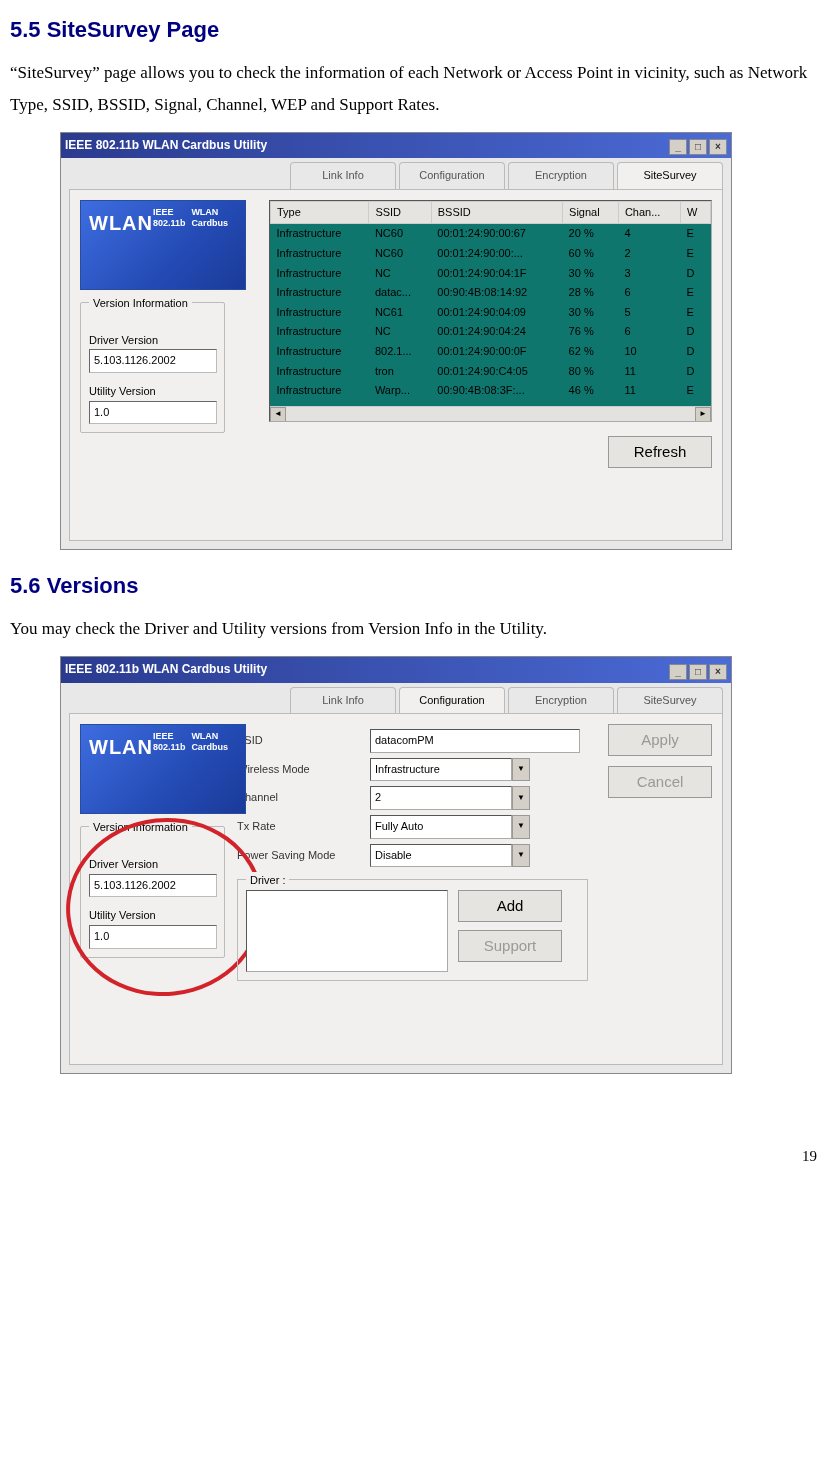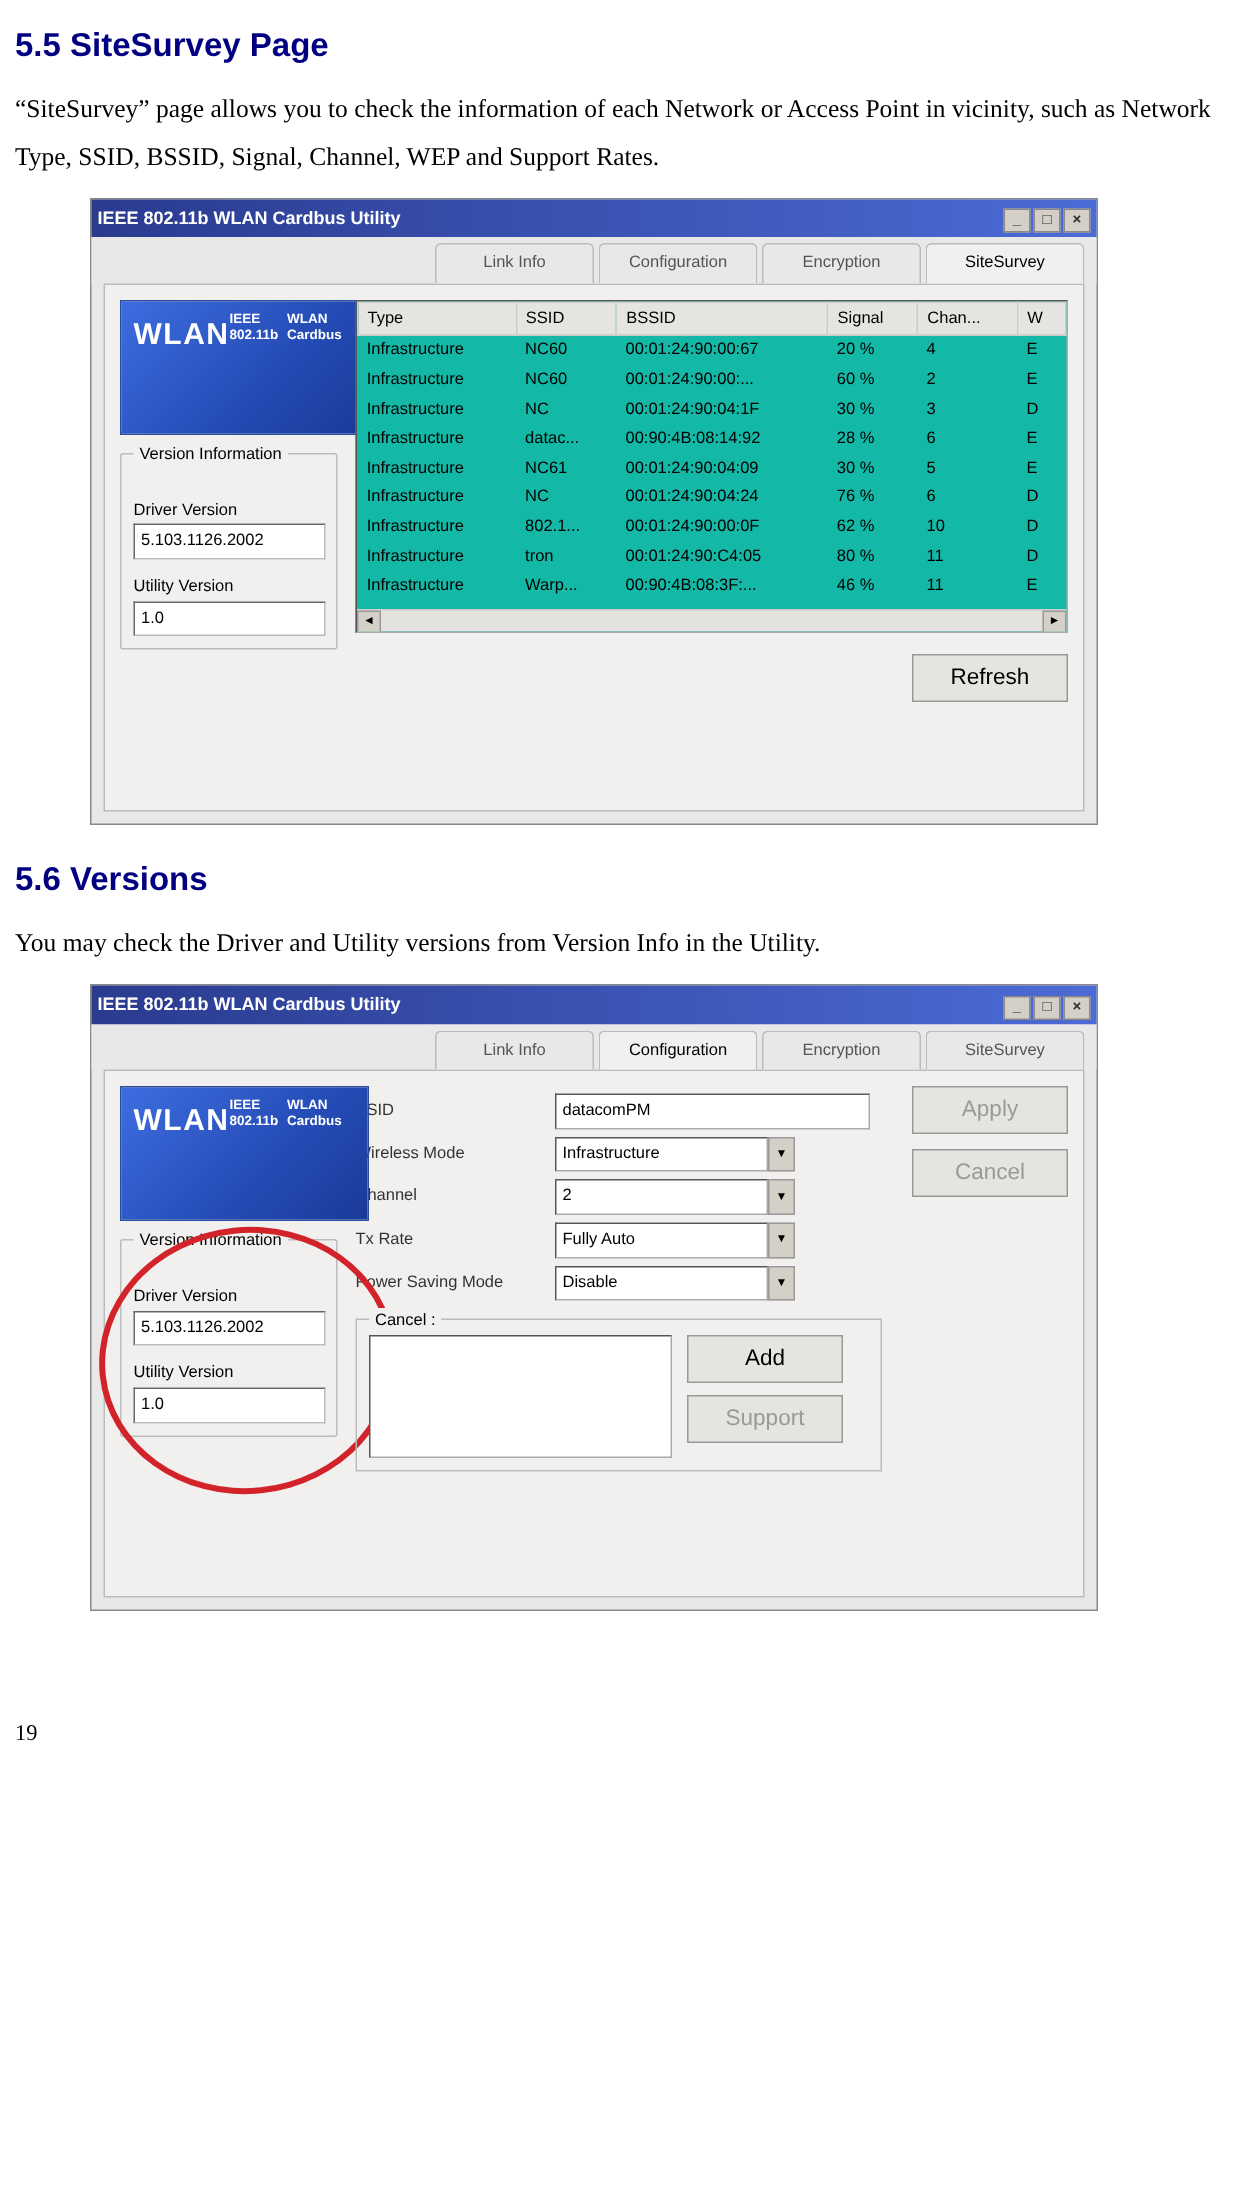--- a/index.html
+++ b/index.html
@@ -133,24 +133,25 @@
     transform:rotate(-6deg);
     pointer-events:none;
   }
 
   .main-panel { flex:1; display:flex; flex-direction:column; gap:6px; }
 
   .group-label { font-size:11px; color:#444; margin-bottom:2px; }
 
   .list-box {
     border:1px inset #aaa;
-    background:#14b8a6;
+    background:#0f766e;
     height:220px;
     overflow:hidden;
     position:relative;
+    margin-left:32px;
   }
   table.netlist {
     width:100%;
     border-collapse:collapse;
     font-size:11px;
   }
   table.netlist th {
     background:#e6e4e0;
     border:1px solid #ccc;
     padding:2px 6px;
@@ -213,21 +214,21 @@
     border:1px solid #bbb;
     padding:10px 8px 8px 8px;
     position:relative;
     margin-top:12px;
   }
   .profile-title { position:absolute; top:-8px; left:8px; background:#f2f0ee; padding:0 4px; font-size:11px; }
   .profile-body { display:flex; gap:10px; }
   .profile-list { width:200px; height:80px; border:1px inset #aaa; background:#fff; }
   .profile-btns { display:flex; flex-direction:column; gap:8px; }
 
-  .page-num { text-align:left; margin-top:70px; font-size:15px; }
+  .page-num { text-align:right; margin-top:70px; font-size:15px; }
 </style>
 </head>
 <body>
 
 <h2 class="section">5.5 SiteSurvey Page</h2>
 <p class="body">“SiteSurvey” page allows you to check the information of each Network or Access Point in vicinity, such as Network Type, SSID, BSSID, Signal, Channel, WEP and Support Rates.</p>
 
 <div class="app-window">
   <div class="titlebar">
     <span>IEEE 802.11b WLAN Cardbus Utility</span>
@@ -421,21 +422,21 @@
         </div>
         <div class="config-row">
           <label>Power Saving Mode</label>
           <div class="dropdown">
             <div class="dval">Disable</div>
             <div class="darr">▼</div>
           </div>
         </div>
 
         <div class="profile-group">
-          <div class="profile-title">Cancel :</div>
+          <div class="profile-title">Driver :</div>
           <div class="profile-body">
             <div class="profile-list"></div>
             <div class="profile-btns">
               <div class="btn">Add</div>
               <div class="btn disabled">Support</div>
             </div>
           </div>
         </div>
       </div>
       <div class="right-col">

